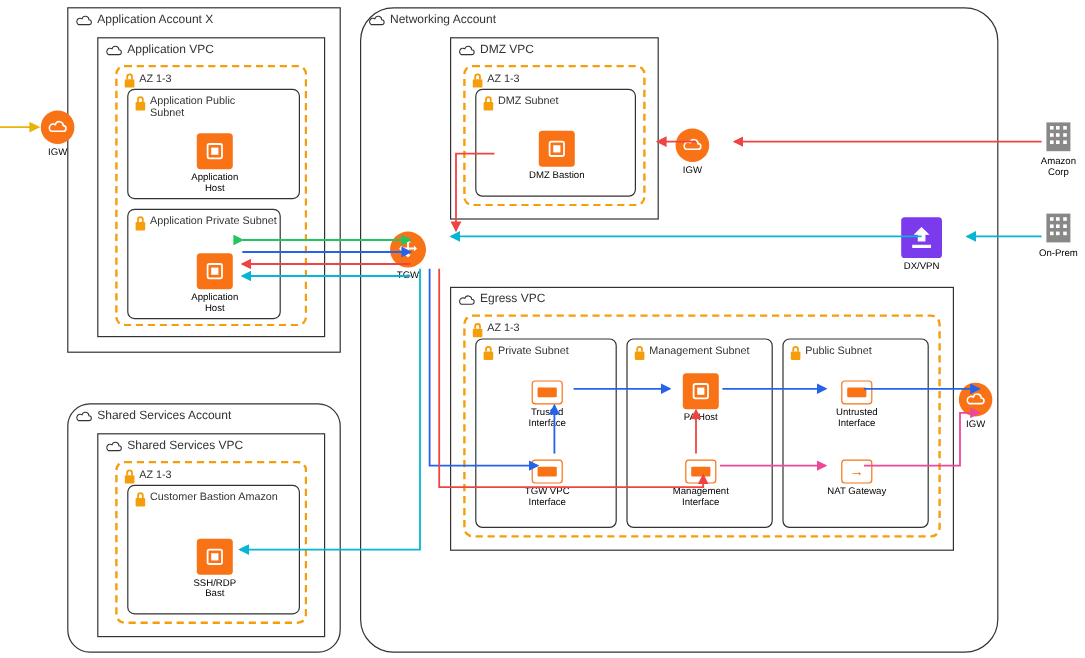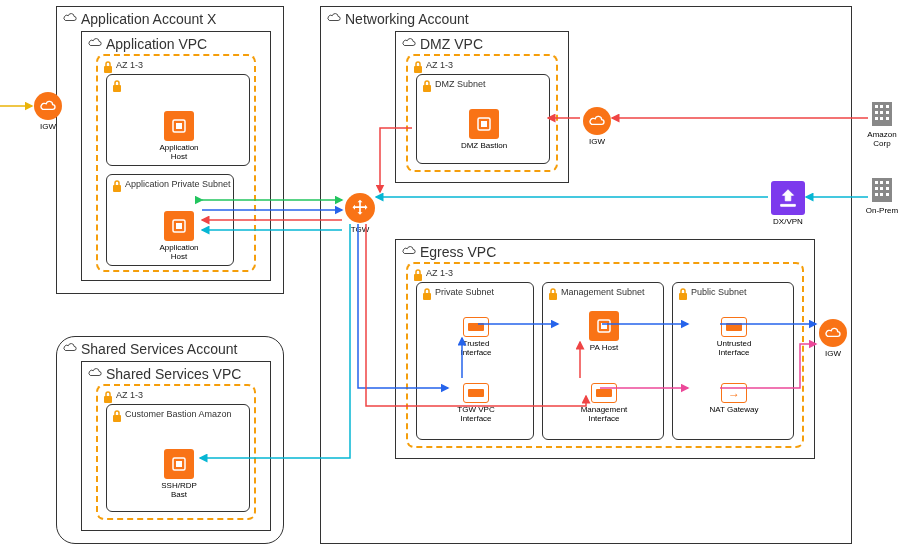--- a/index.html
+++ b/index.html
@@ -1,21 +1,21 @@
 <!DOCTYPE html>
 <html><head>
 <meta charset="utf-8">
 <style>
 * { box-sizing: border-box; margin: 0; padding: 0; }
 body { font-family: Arial, sans-serif; font-size: 10px; background: #fff; width: 904px; height: 548px; position: relative; overflow: hidden; }
 .account-box { border: 1px solid #333; position: absolute; background: #fff; }
 .vpc-box { border: 1px solid #333; position: absolute; }
 .az-box { border: 2px dashed #f59e0b; border-radius: 8px; position: absolute; }
 .subnet-box { border: 1px solid #333; border-radius: 6px; position: absolute; background: #fff; }
-.label { position: absolute; font-size: 14px; color: #333; }
+.label { position: absolute; font-size: 10px; color: #333; }
 .label-small { font-size: 9px; }
 .cloud-icon { width: 14px; height: 10px; display: inline-block; }
 .cloud-icon svg { width: 100%; height: 100%; }
 .lock-icon { position: absolute; width: 12px; height: 14px; }
 .lock-icon svg { width: 100%; height: 100%; fill: #f59e0b; }
 .ec2-icon { width: 30px; height: 30px; background: #f97316; border-radius: 3px; position: absolute; display: flex; align-items: center; justify-content: center; }
 .ec2-icon svg { width: 18px; height: 18px; fill: #fff; }
 .igw-icon { width: 28px; height: 28px; background: #f97316; border-radius: 50%; position: absolute; display: flex; align-items: center; justify-content: center; }
 .igw-icon svg { width: 16px; height: 16px; fill: #fff; }
 .tgw-icon { width: 30px; height: 30px; background: #f97316; border-radius: 50%; position: absolute; display: flex; align-items: center; justify-content: center; }
@@ -51,20 +51,21 @@
       <div class="lock-icon" style="left:4px; top:4px;"><svg viewBox="0 0 12 14">
             <rect x="2" y="6" width="8" height="7" rx="1"></rect>
             <path d="M4 6V4a2 2 0 014 0v2" fill="none" stroke="#f59e0b" stroke-width="1.5"></path>
           </svg></div>
 
       <div class="subnet-box" style="left:8px; top:18px; width:144px; height:92px;">
         <div class="lock-icon" style="left:4px; top:4px;"><svg viewBox="0 0 12 14">
               <rect x="2" y="6" width="8" height="7" rx="1"></rect>
               <path d="M4 6V4a2 2 0 014 0v2" fill="none" stroke="#f59e0b" stroke-width="1.5"></path>
             </svg></div>
+        <span class="label label-small" style="left:18px; top:4px; width:100px;">Application Public Subnet</span>
         <div class="ec2-icon" style="left:57px; top:36px;">
             <svg viewBox="0 0 24 24">
               <rect x="4" y="4" width="16" height="16" rx="2" fill="none" stroke="#fff" stroke-width="2"></rect>
               <rect x="8" y="8" width="8" height="8" fill="#fff"></rect>
             </svg>
           </div>
         <span class="icon-label" style="left:72px; top:68px;">Application Host</span>
       </div>
 
       <div class="subnet-box" style="left:8px; top:118px; width:128px; height:92px;">
@@ -122,21 +123,21 @@
               <rect x="4" y="4" width="16" height="16" rx="2" fill="none" stroke="#fff" stroke-width="2"></rect>
               <rect x="8" y="8" width="8" height="8" fill="#fff"></rect>
             </svg>
           </div>
         <span class="icon-label" style="left:72px; top:76px;">SSH/RDP Bast</span>
       </div>
     </div>
   </div>
 </div>
 
-<div class="account-box" style="left:320px; top:6px; width:532px; height:538px;">
+<div class="account-box" style="left:300px; top:6px; width:532px; height:538px;border-radius:28px;">
   <span class="cloud-icon" style="position:absolute; left:6px; top:5px;"><svg viewBox="0 0 24 16">
         <path d="M19 7a5 5 0 00-9.8-1.3A4 4 0 004 14h15a3.5 3.5 0 000-7z" fill="none" stroke="#333" stroke-width="1.5"></path>
       </svg></span>
   <span class="label" style="left:24px; top:4px;">Networking Account</span>
 
   <div class="vpc-box" style="left:74px; top:24px; width:174px; height:152px;">
     <span class="cloud-icon" style="position:absolute; left:6px; top:5px;"><svg viewBox="0 0 24 16">
           <path d="M19 7a5 5 0 00-9.8-1.3A4 4 0 004 14h15a3.5 3.5 0 000-7z" fill="none" stroke="#333" stroke-width="1.5"></path>
         </svg></span>
     <span class="label" style="left:24px; top:4px;">DMZ VPC</span>

